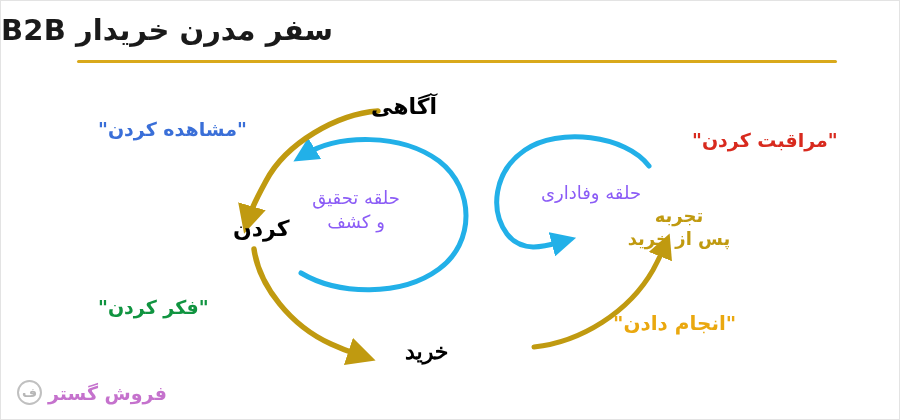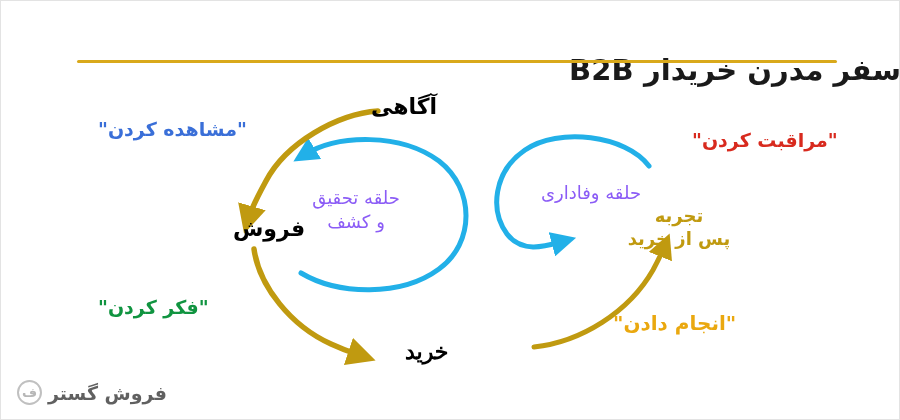--- a/index.html
+++ b/index.html
@@ -20,28 +20,27 @@
     box-sizing: border-box;
     overflow: hidden;
   }
 
   
   #title {
     position: absolute;
     top: 12px;
     left: 0;
     width: 900px;
-    text-align: right;
+    text-align: left;
     font-size: 29px;
     font-weight: bold;
     color: #1a1a1a;
     letter-spacing: 0.2px;
     direction: rtl;
     white-space: nowrap;
-    margin-top: 40px;
   }
   #title-rule {
     position: absolute;
     top: 59px;
     left: 76px;
     width: 760px;
     height: 3px;
     background: #d9a91b;
     border-radius: 2px;
   }
@@ -120,21 +119,21 @@
     bottom: 14px;
     display: flex;
     align-items: center;
     gap: 6px;
     direction: rtl;
     opacity: 0.62;
   }
   #watermark-text {
     font-size: 19px;
     font-weight: bold;
-    color: #000000;
+    color: #a21caf;
     text-shadow: 0 1px 0 #ffffff;
     letter-spacing: 0.5px;
   }
   #watermark-mark {
     width: 25px;
     height: 25px;
     border: 2px solid #9a9a9a;
     border-radius: 50%;
     display: flex;
     align-items: center;
@@ -194,21 +193,21 @@
 
     <g>
       <path d="M 533 346
                C 580 341, 628 311, 652 269
                C 659 256, 662 249, 664 244" fill="none" stroke="#c09a10" stroke-width="5" stroke-linecap="round" marker-end="url(#gold-head-bright)"></path>
     </g>
   </svg>
 
   <div class="lbl lbl-gold-stage" id="label-awareness">آگاهی</div>
 
-  <div class="lbl lbl-gold-stage" id="label-attention">فروش</div>
+  <div class="lbl lbl-gold-stage" id="label-attention">کردن</div>
 
   <div class="lbl lbl-gold-stage" id="label-purchase">خرید</div>
 
   <div class="lbl lbl-gold-exp" id="label-experience">
     <div>تجربه</div>
     <div>پس از خرید</div>
   </div>
 
   <div class="lbl lbl-blue" id="label-observe">"مشاهده کردن"</div>
 

